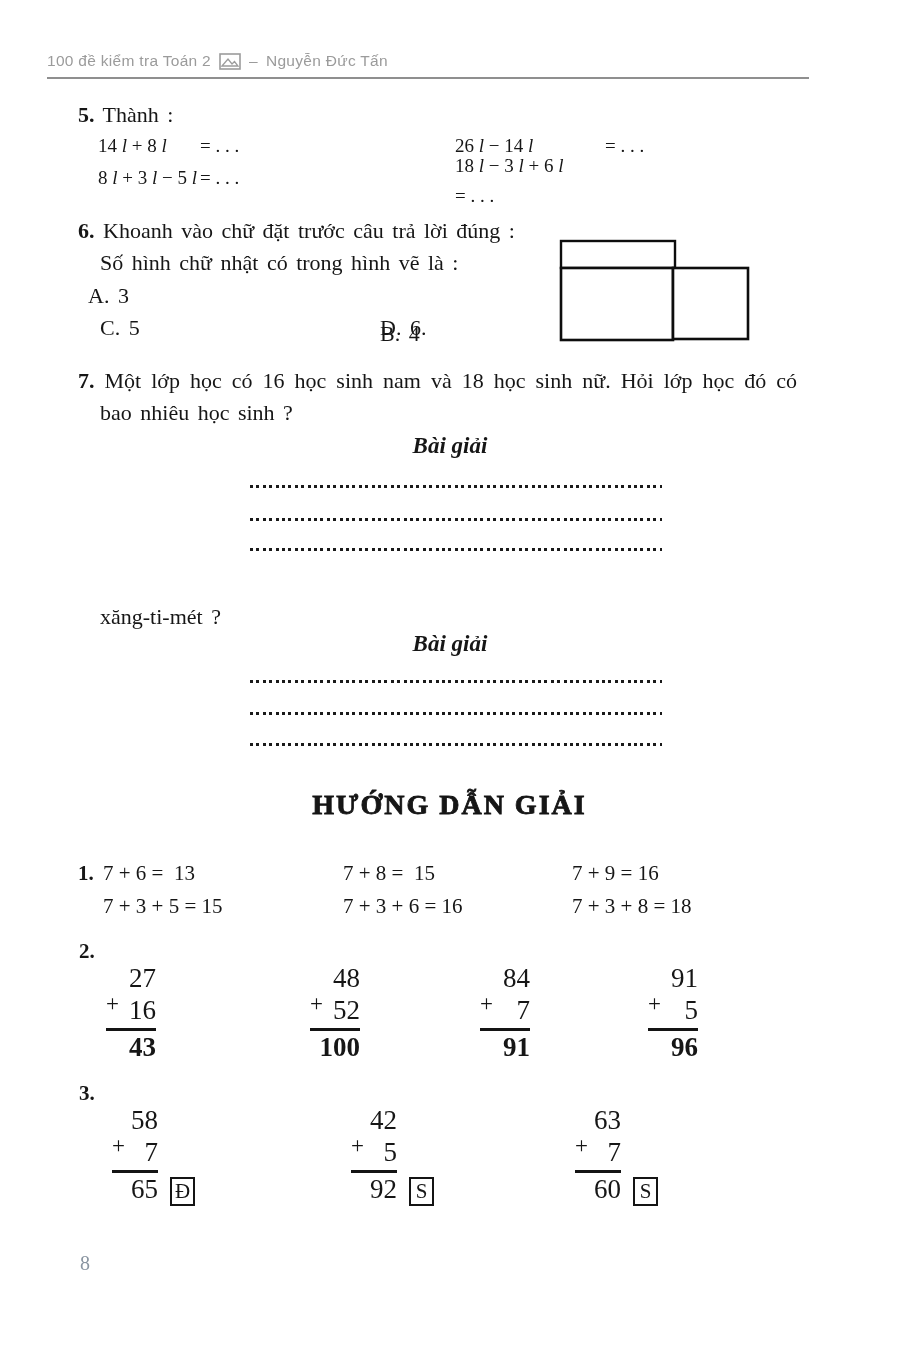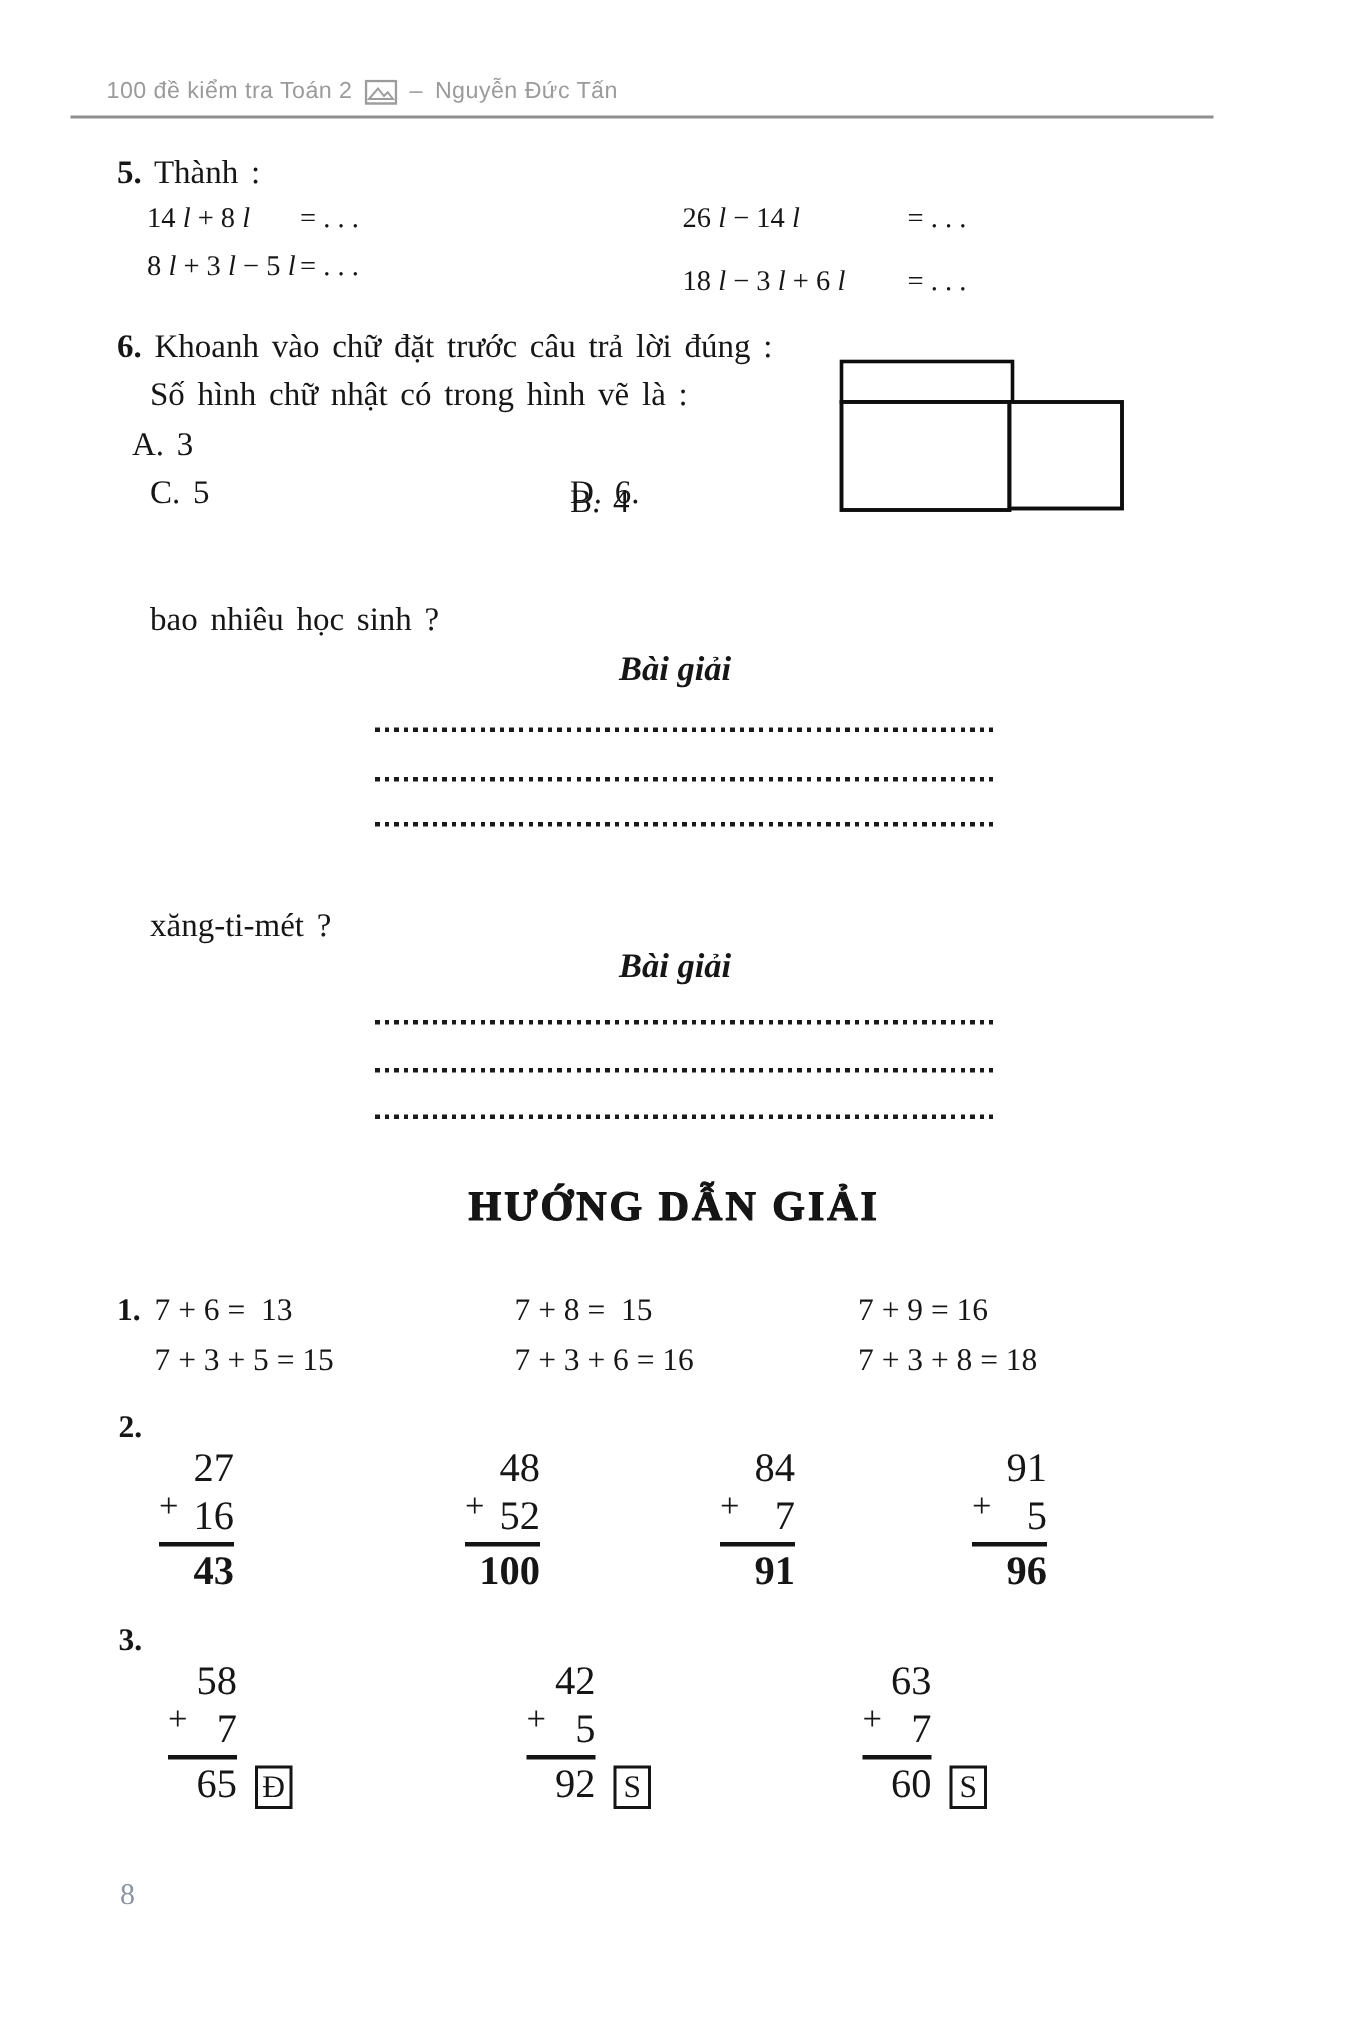--- a/index.html
+++ b/index.html
@@ -43,21 +43,21 @@
     border:2px solid #141414;display:flex;align-items:center;justify-content:center;
     font-size:21px;line-height:21px;}
   .pagenum{font-size:20px;color:#8a95a1;font-family:"Liberation Serif", serif;}
   i{font-style:italic;}
 </style>
 </head>
 <body>
 
 <div class="page">
 
-  <div class="abs hdr" style="left:47px;top:52px;margin-left:24px;">
+  <div class="abs hdr" style="left:47px;top:52px;">
     <span>100 đề kiểm tra Toán 2</span>
     <span style="display:inline-flex;">
       <svg width="22" height="17" viewBox="0 0 22 17">
         <rect x="1" y="1" width="20" height="15" fill="#ffffff" stroke="#9c9c9c" stroke-width="1.6"></rect>
         <path d="M3 13 L9 6 L13 11 L15.5 8.5 L19 13 Z" fill="none" stroke="#9c9c9c" stroke-width="1.3"></path>
       </svg>
     </span>
     <span>–</span>
     <span>Nguyễn Đức Tấn</span>
   </div>
@@ -72,21 +72,21 @@
     <span>= . . .</span>
   </div>
   <div class="abs eqrow" style="left:455px;top:131px;">
     <span class="expr mathl" style="width:150px;">26 <i>l</i> − 14 <i>l</i></span>
     <span>= . . .</span>
   </div>
   <div class="abs eqrow" style="left:98px;top:163px;">
     <span class="expr mathl" style="width:102px;">8 <i>l</i> + 3 <i>l</i> − 5 <i>l</i></span>
     <span>= . . .</span>
   </div>
-  <div class="abs eqrow" style="left:455px;top:173px;">
+  <div class="abs eqrow" style="left:455px;top:151px;flex-direction:column;">
     <span class="expr mathl" style="width:150px;">18 <i>l</i> − 3 <i>l</i> + 6 <i>l</i></span>
     <span>= . . .</span>
   </div>
 
   <div class="abs qline" style="left:78px;top:216px;">
     <span class="qnum">6.</span>
     <span>Khoanh vào chữ đặt trước câu trả lời đúng :</span>
   </div>
   <div class="abs qline" style="left:100px;top:248px;">Số hình chữ nhật có trong hình vẽ là :</div>
   <div class="abs qline" style="left:88px;top:281px;">A. 3</div>
@@ -95,20 +95,24 @@
   <div class="abs qline" style="left:380px;top:313px;">D. 6.</div>
 
   <div class="abs" style="left:559px;top:239px;">
     <svg width="192" height="104" viewBox="0 0 192 104">
       <rect x="2" y="2" width="114" height="27" fill="#ffffff" stroke="#0d0d0d" stroke-width="2.4"></rect>
       <rect x="2" y="29" width="112" height="72" fill="#ffffff" stroke="#0d0d0d" stroke-width="2.6"></rect>
       <rect x="114" y="29" width="75" height="71" fill="#ffffff" stroke="#0d0d0d" stroke-width="2.6"></rect>
     </svg>
   </div>
 
+  <div class="abs qline justify" style="left:78px;top:366px;width:719px;">
+    <span class="qnum">7.</span>
+    <span>Một lớp học có 16 học sinh nam và 18 học sinh nữ. Hỏi lớp học đó có</span>
+  </div>
   <div class="abs qline" style="left:100px;top:398px;">bao nhiêu học sinh ?</div>
   <div class="abs baigiai" style="left:230px;top:432px;">Bài giải</div>
   <div class="abs dotline" style="left:250px;top:485px;"></div>
   <div class="abs dotline" style="left:250px;top:518px;"></div>
   <div class="abs dotline" style="left:250px;top:548px;"></div>
 
   <div class="abs qline" style="left:100px;top:602px;">xăng-ti-mét ?</div>
   <div class="abs baigiai" style="left:230px;top:630px;">Bài giải</div>
   <div class="abs dotline" style="left:250px;top:680px;"></div>
   <div class="abs dotline" style="left:250px;top:712px;"></div>

